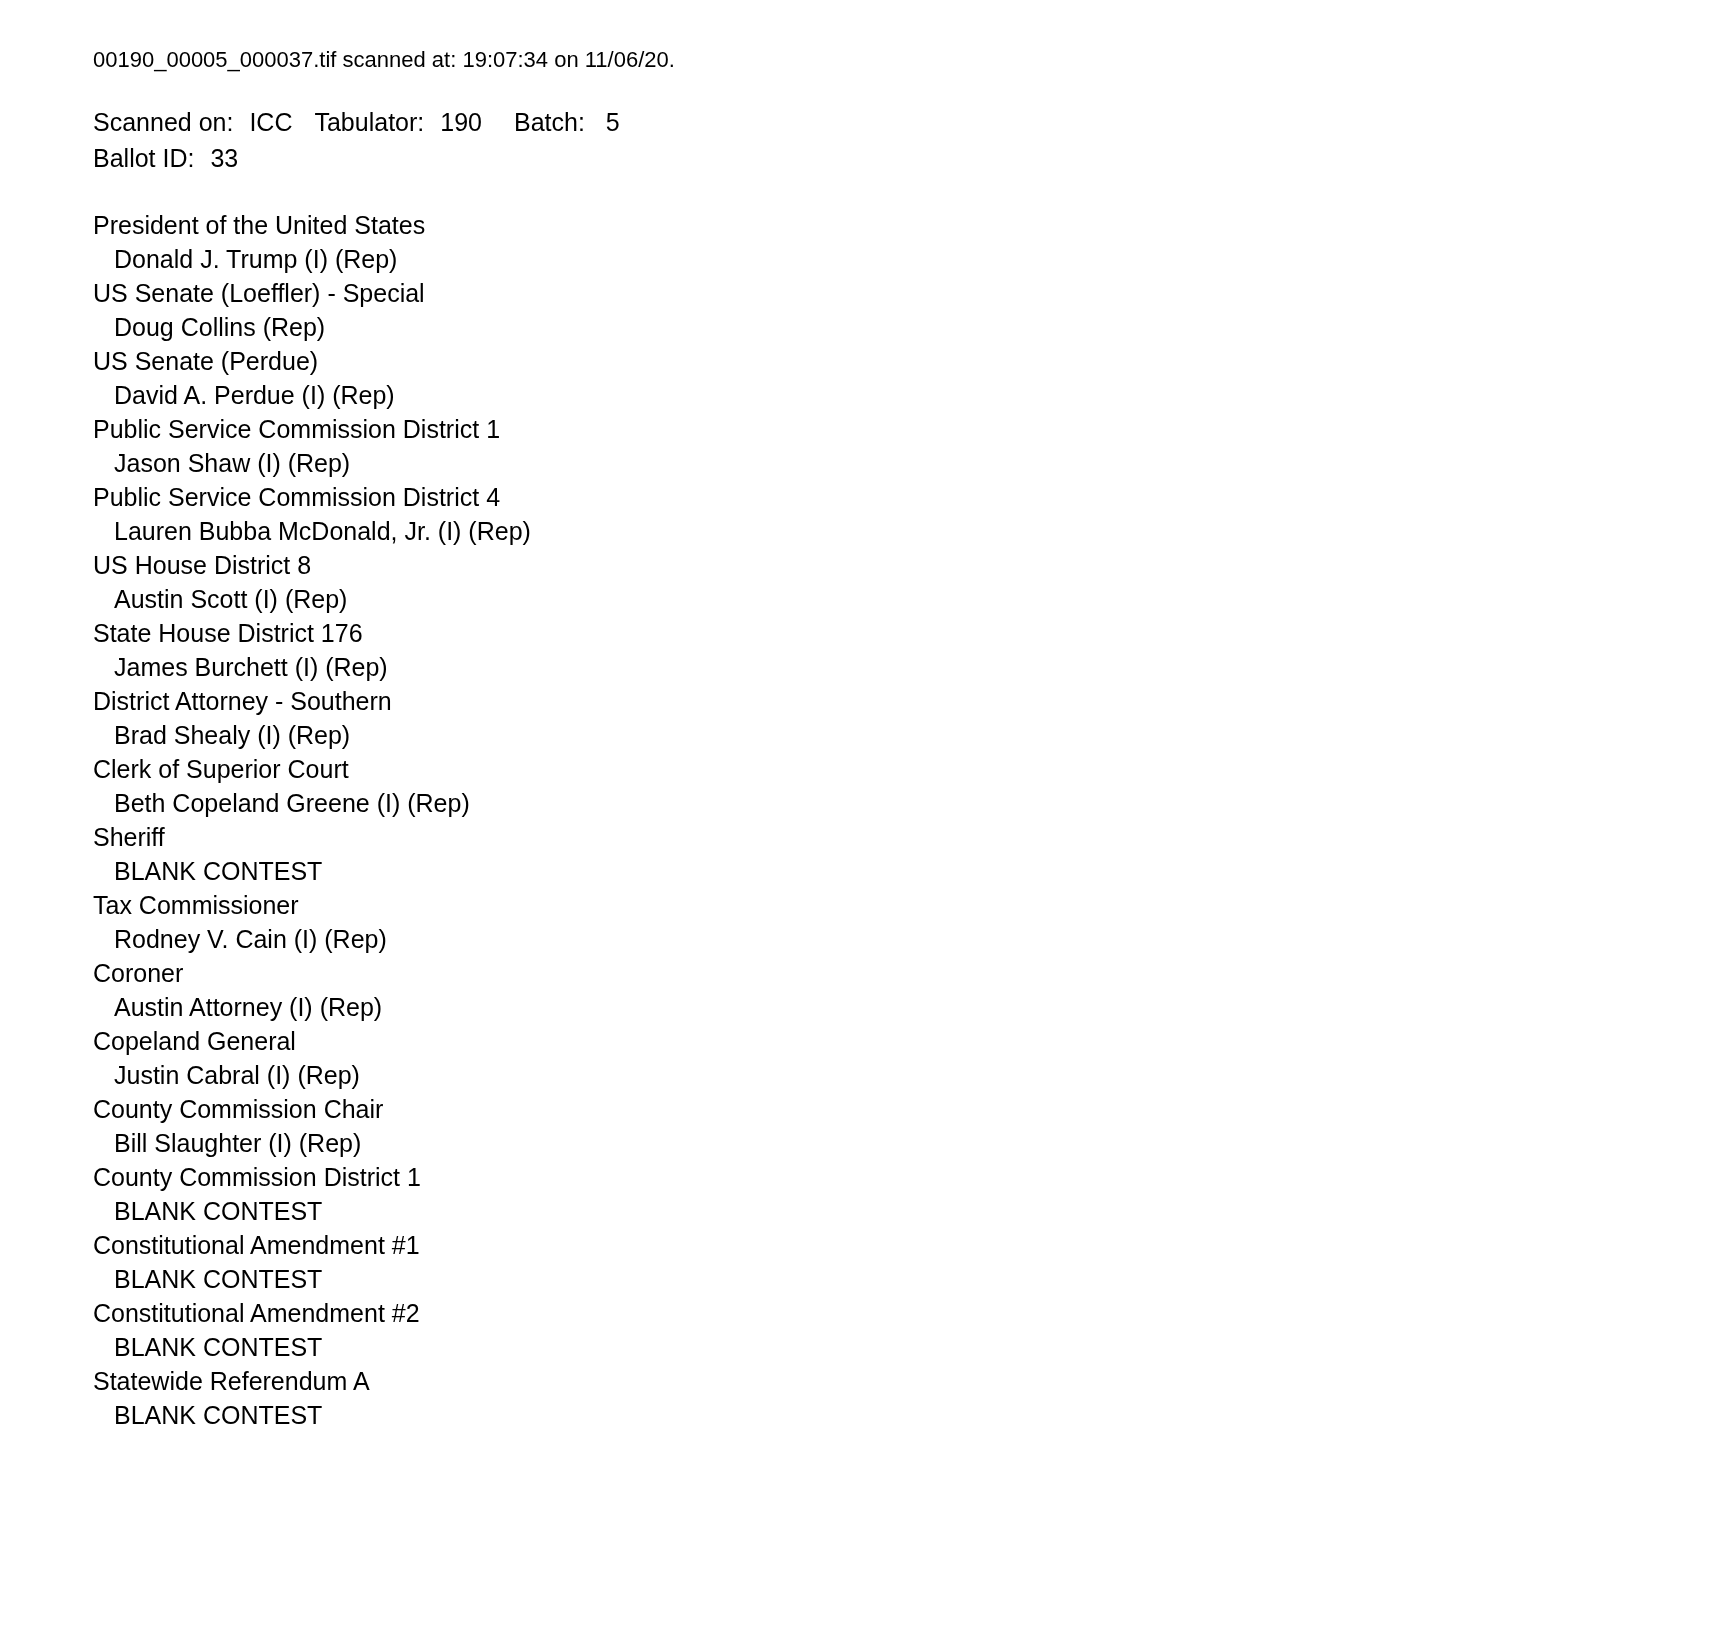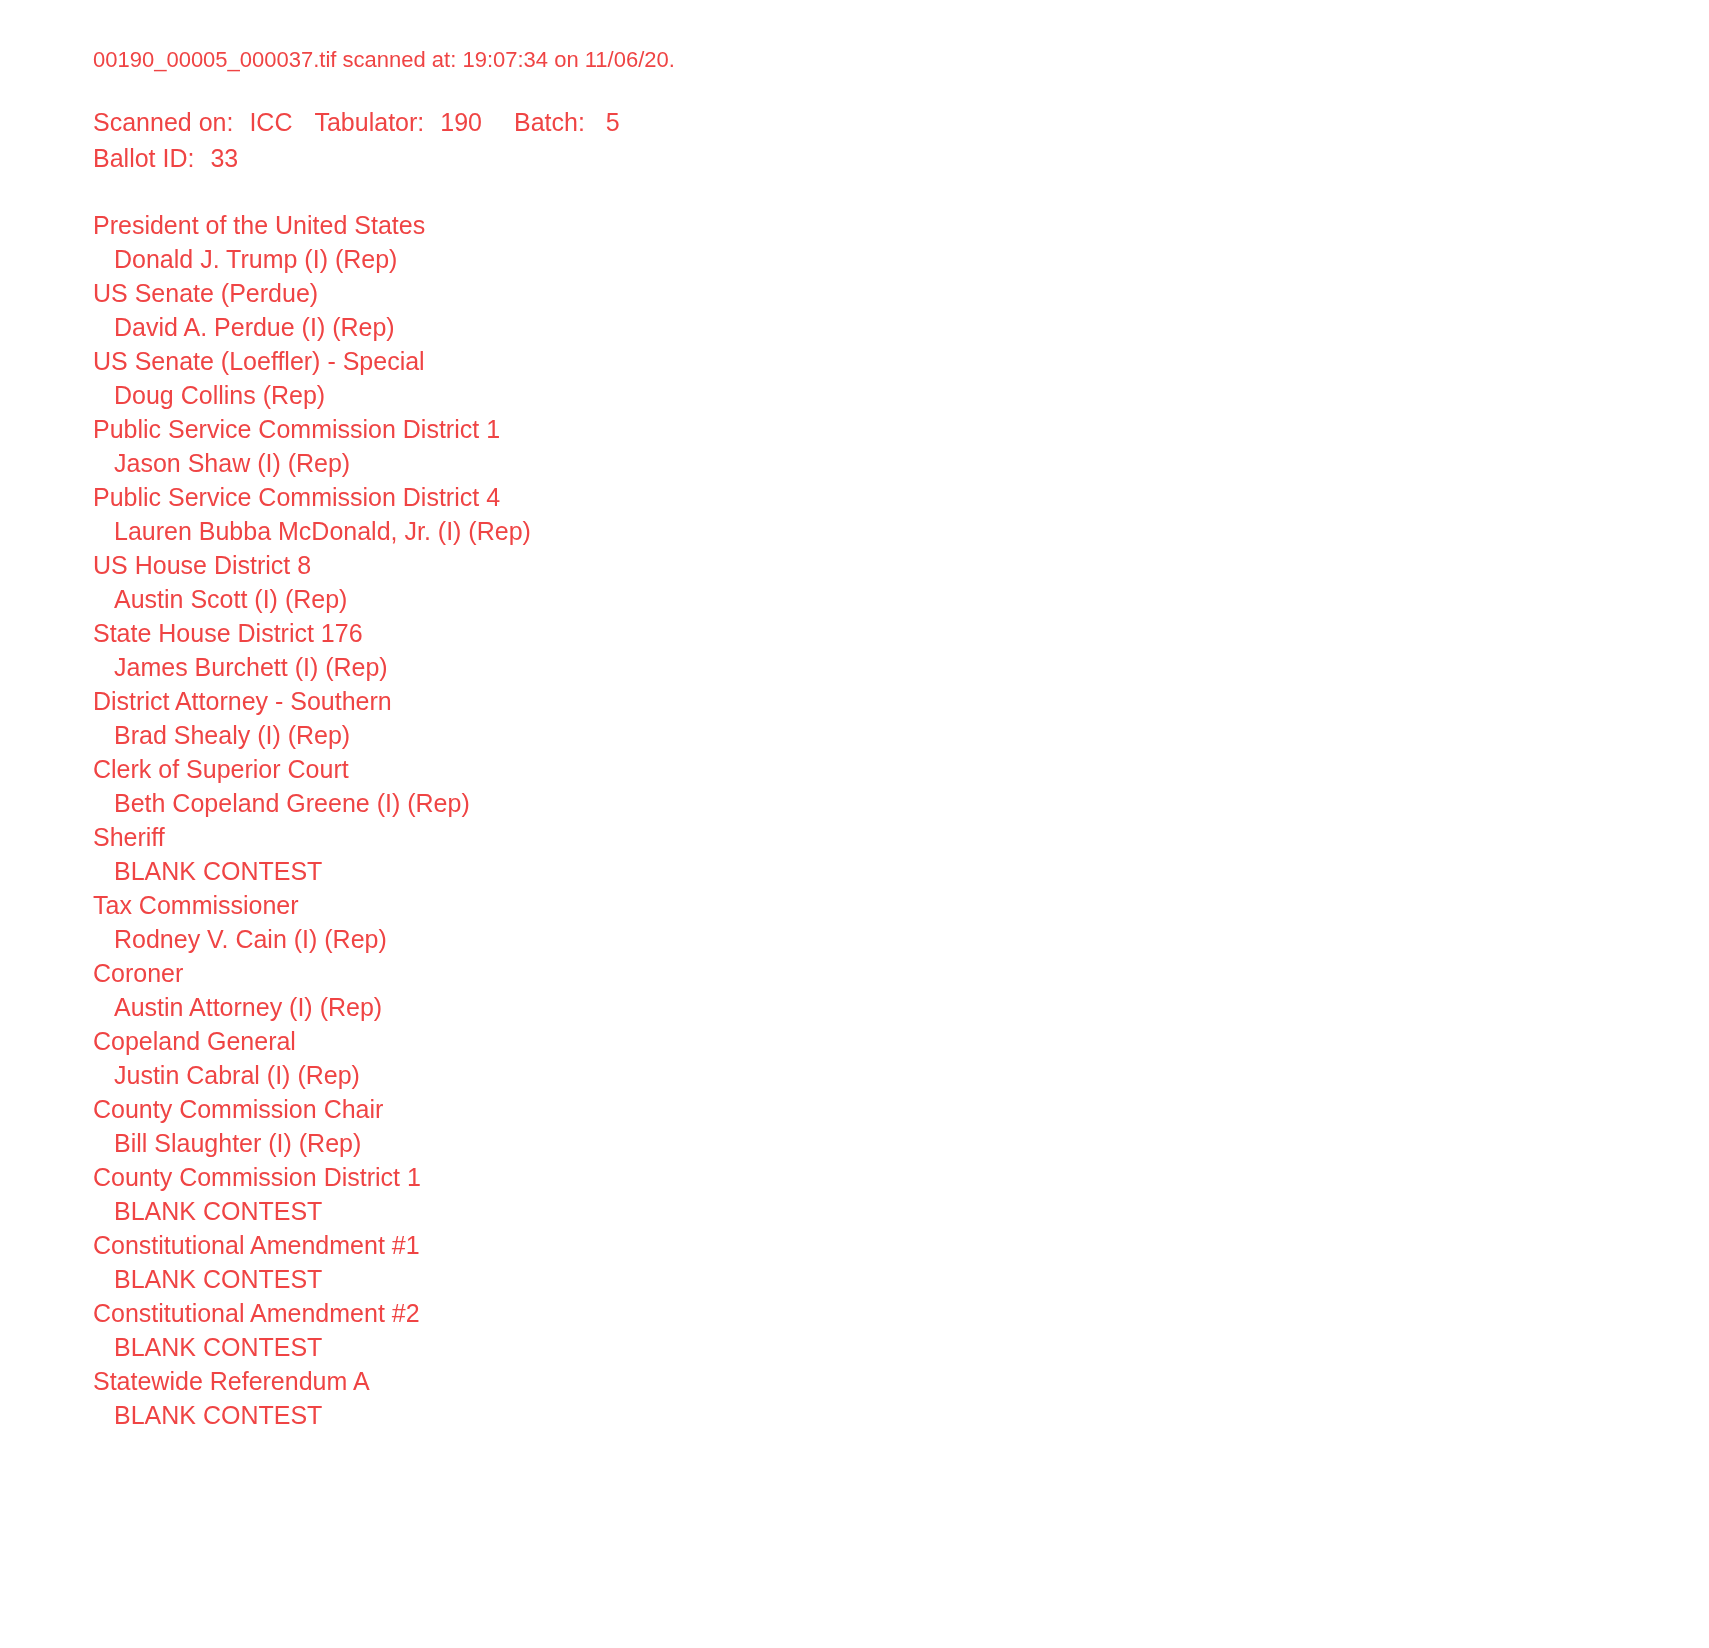--- a/index.html
+++ b/index.html
@@ -6,21 +6,21 @@
   html, body {
     margin: 0;
     padding: 0;
     background: #ffffff;
   }
   .page {
     position: relative;
     width: 1709px;
     height: 1648px;
     background: #ffffff;
-    color: #ef4444;
+    color: #000000;
     font-family: "Liberation Sans", sans-serif;
     overflow: hidden;
   }
   .content {
     padding: 46px 60px 0 93px;
   }
   .filename-line {
     font-size: 22px;
     line-height: 28px;
     margin: 0 0 30px 0;
@@ -70,27 +70,27 @@
       </p>
     </div>
 
     <div class="contest-list">
   <div class="contest-row">
     <div class="contest-title">President of the United States</div>
     <div class="contest-selection">Donald J. Trump (I) (Rep)</div>
   </div>
 
   <div class="contest-row">
-    <div class="contest-title">US Senate (Perdue)</div>
-    <div class="contest-selection">David A. Perdue (I) (Rep)</div>
+    <div class="contest-title">US Senate (Loeffler) - Special</div>
+    <div class="contest-selection">Doug Collins (Rep)</div>
   </div>
 
   <div class="contest-row">
-    <div class="contest-title">US Senate (Loeffler) - Special</div>
-    <div class="contest-selection">Doug Collins (Rep)</div>
+    <div class="contest-title">US Senate (Perdue)</div>
+    <div class="contest-selection">David A. Perdue (I) (Rep)</div>
   </div>
 
   <div class="contest-row">
     <div class="contest-title">Public Service Commission District 1</div>
     <div class="contest-selection">Jason Shaw (I) (Rep)</div>
   </div>
 
   <div class="contest-row">
     <div class="contest-title">Public Service Commission District 4</div>
     <div class="contest-selection">Lauren Bubba McDonald, Jr. (I) (Rep)</div>

